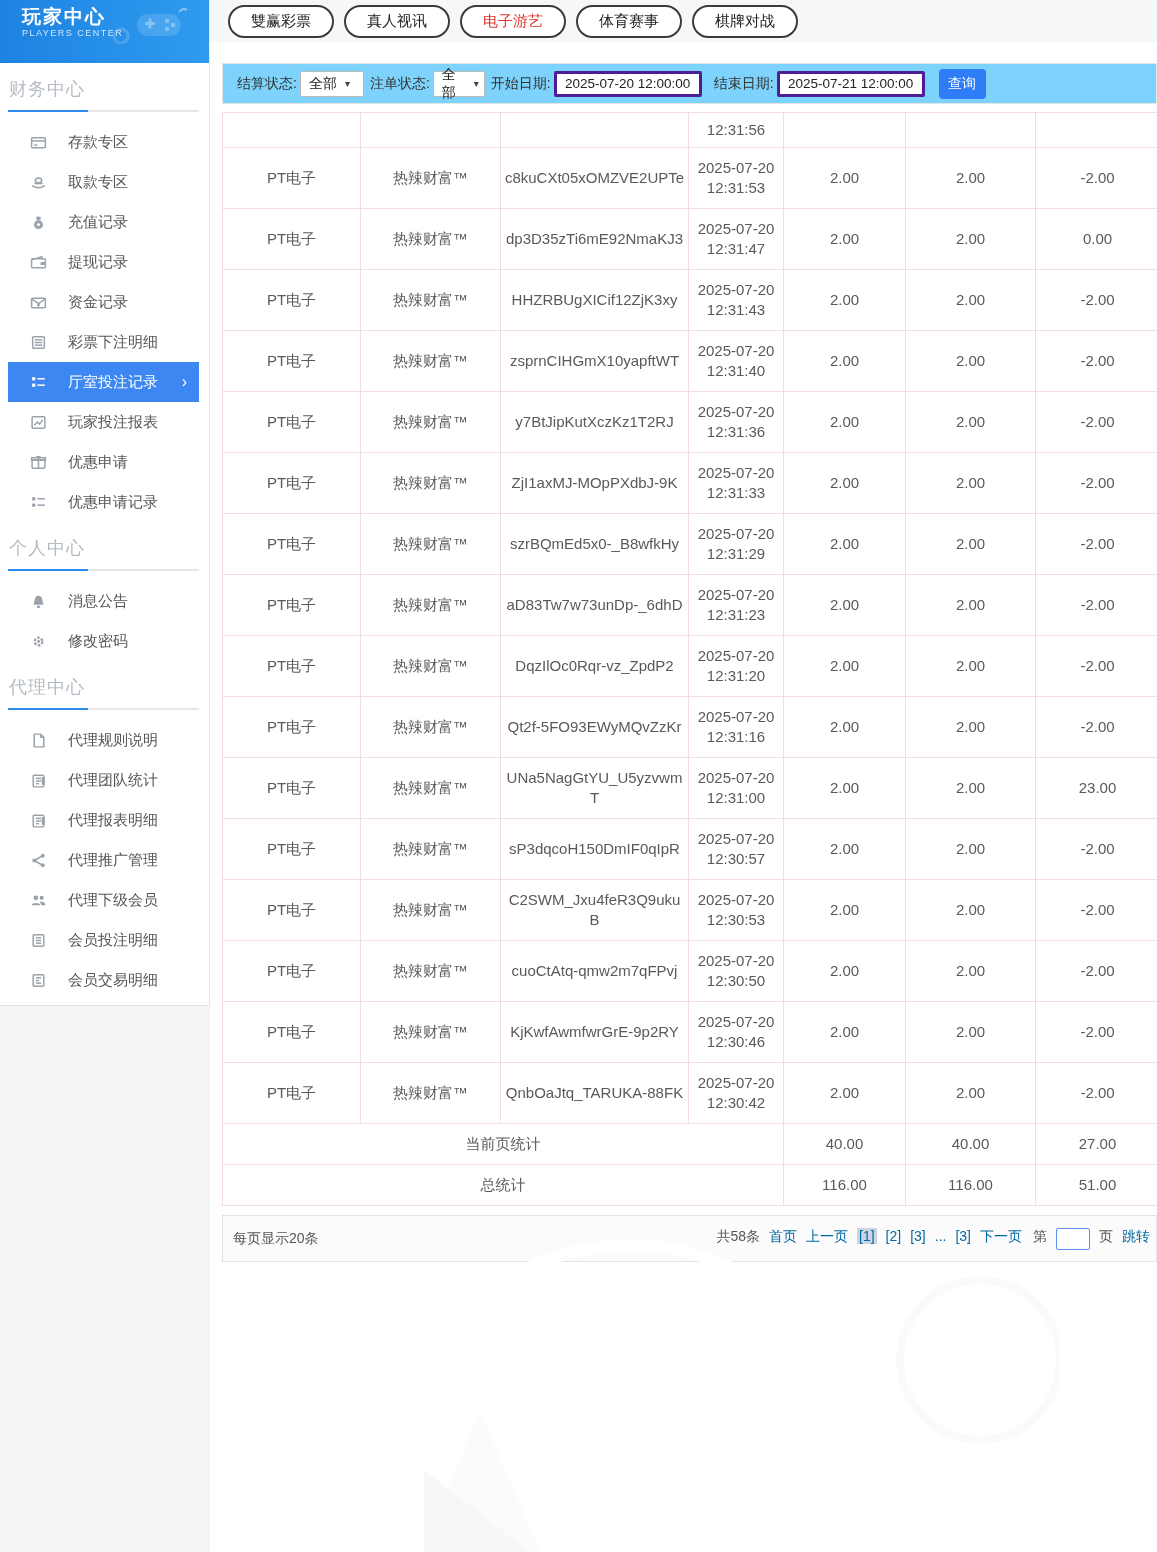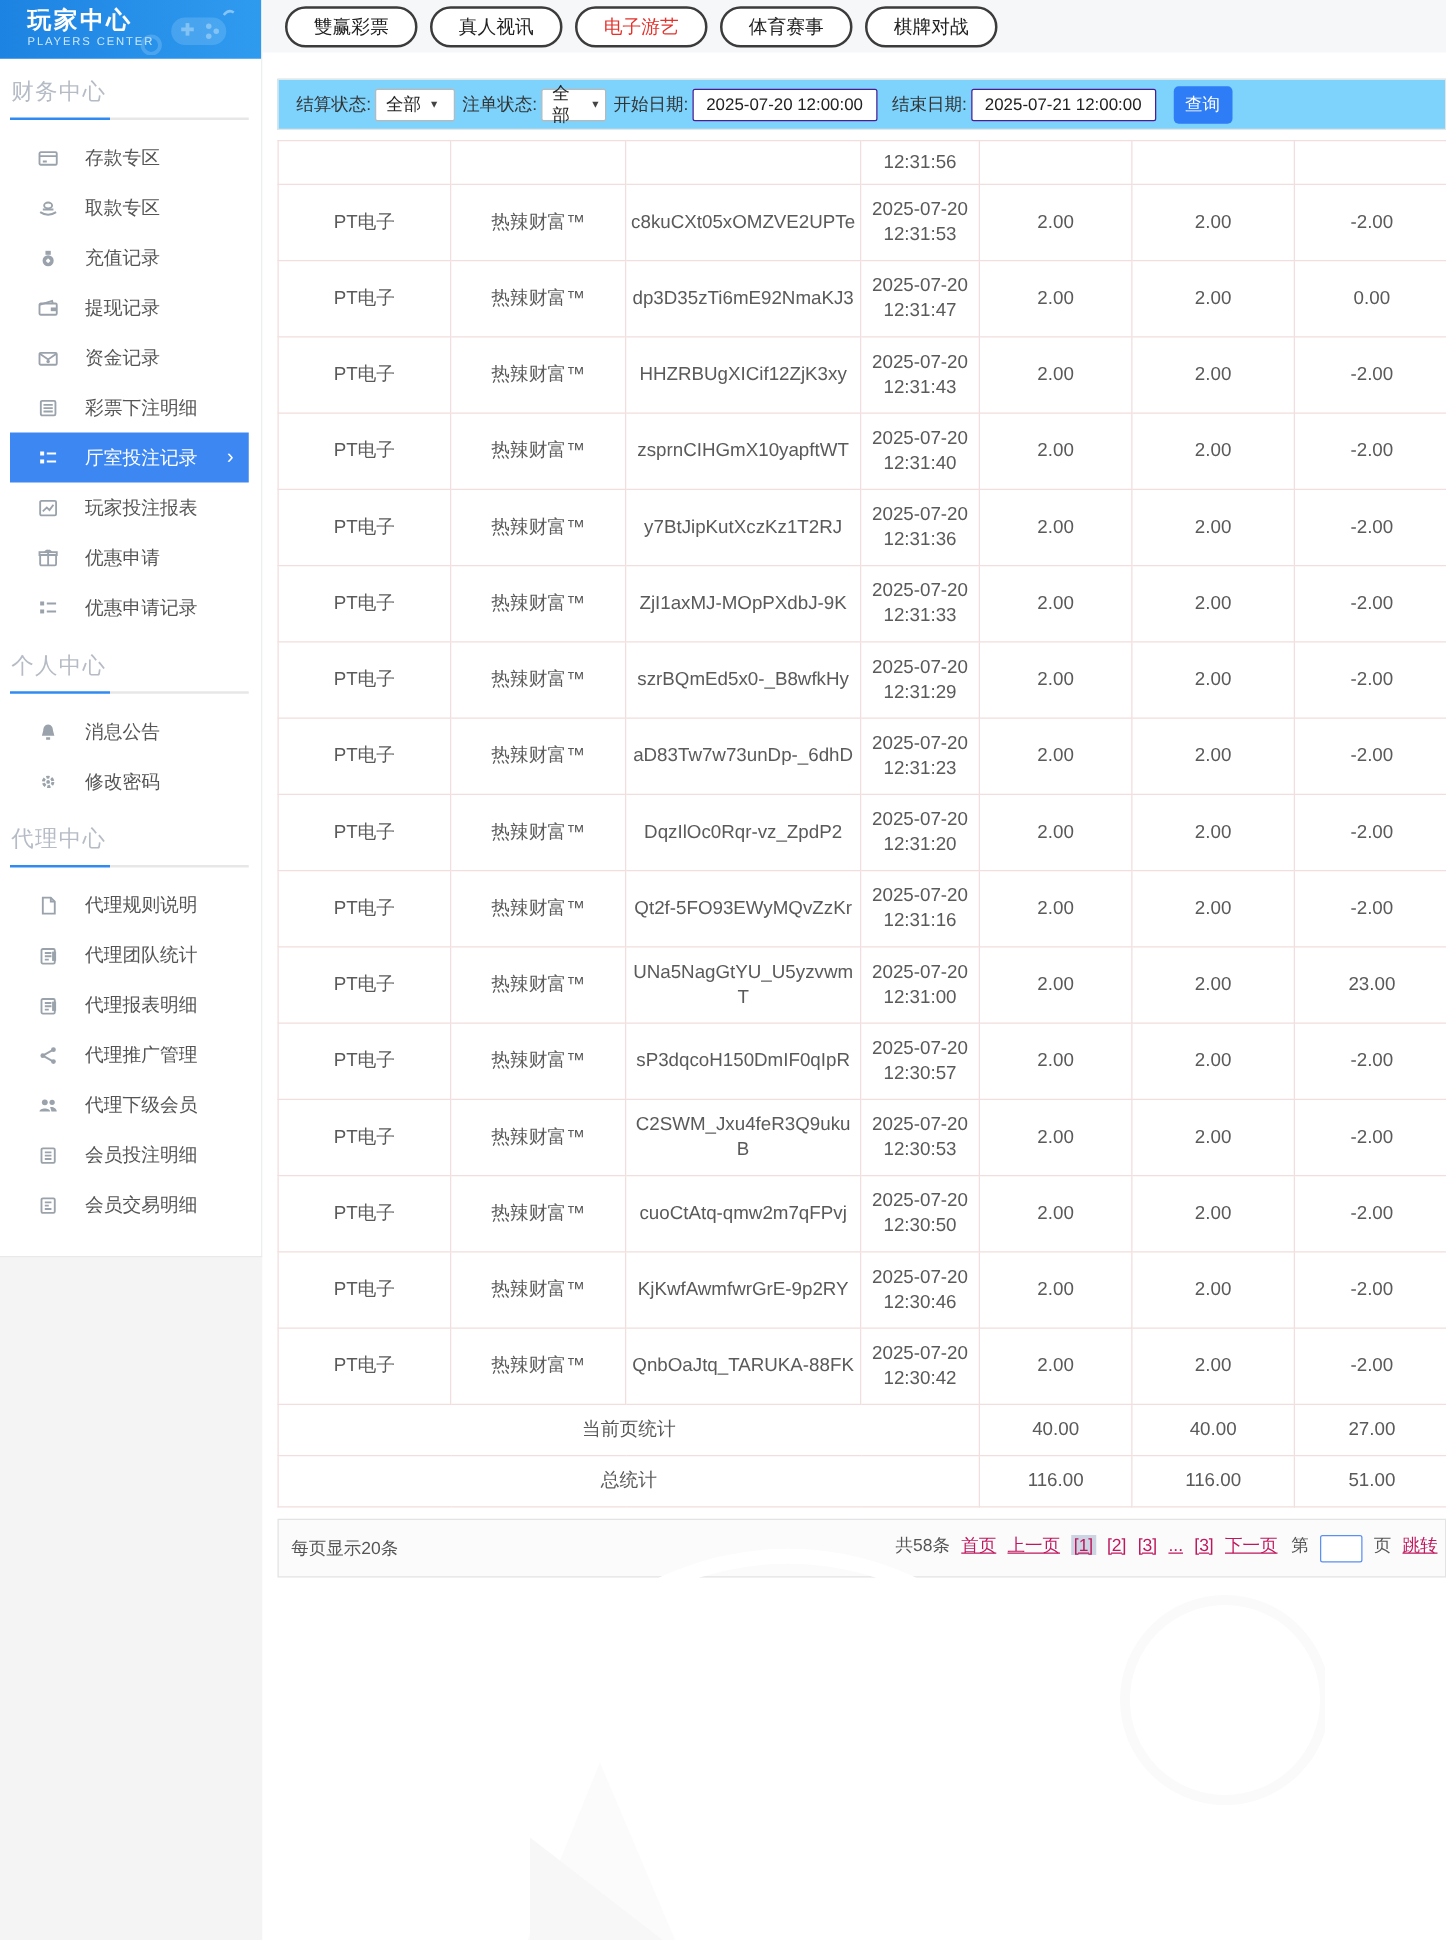--- a/index.html
+++ b/index.html
@@ -11,21 +11,21 @@
 
   
   .left-col { width:210px; flex:0 0 210px; display:flex; flex-direction:column; position:relative; }
   .sidebar {
     background:#fff; height:1006px; border-right:1px solid #e7e9eb;
     border-bottom:1px solid #e2e2e2; overflow:hidden;
   }
   .left-filler { flex:1; background:#f4f4f4; border-right:0; }
 
   .logo {
-    height:47px; background:linear-gradient(90deg,#1d83e2,#2f9bef);
+    height:63px; background:linear-gradient(90deg,#1d83e2,#2f9bef);
     position:relative; padding:6px 0 16px 22px; overflow:hidden;
   }
   .logo-title { color:#fff; font-size:19px; font-weight:bold; letter-spacing:2px; line-height:22px; }
   .logo-sub { color:#cfe8fb; font-size:9px; letter-spacing:1.5px; line-height:11px; }
   .gamepad { position:absolute; right:10px; top:4px; opacity:.55; }
 
   .section-title {
     font-size:18px; color:#b6bcc6; padding:14px 0 9px 9px; letter-spacing:1px;
   }
   .section-rule {
@@ -59,21 +59,21 @@
     border:1px solid #e5e5e5; display:flex; align-items:center;
     padding:0 8px; font-size:14px; color:#333;
   }
   .f-label { margin:0 3px 0 6px; white-space:nowrap; }
   .f-select {
     background:#fff; border:1px solid #b9b9b9; border-radius:2px; height:26px;
     display:flex; align-items:center; padding:0 5px 0 8px; cursor:pointer; color:#222;
   }
   .f-select .arr { margin-left:8px; font-size:10px; color:#444; }
   .f-input {
-    background:#fff; border:1px solid #4c1d95; border-radius:2px; height:26px;
+    background:#fff; border:3px solid #4c1d95; border-radius:2px; height:26px;
     width:148px; text-align:center; font-size:13.5px; color:#222;
     font-family:"Liberation Sans", sans-serif;
   }
   .search-btn {
     margin-left:14px; background:#2e7cf6; color:#fff; border:none; border-radius:4px;
     height:30px; width:47px; font-size:14px; cursor:pointer;
     font-family:"Liberation Sans", sans-serif;
   }
 
   
@@ -88,21 +88,21 @@
   tr.partial td { height:35px; vertical-align:middle; }
   tr.bet-row td { height:61px; }
   tr.stat-row td { height:41px; }
 
   
   .pagebar {
     margin:9px 0 0 12px; height:47px; border:1px solid #e3e3e3; background:#fbfbfb;
     display:flex; align-items:center; padding:0 6px 0 10px; font-size:14px; color:#555;
   }
   .pagebar .right { margin-left:auto; display:flex; align-items:flex-start; gap:9px; white-space:nowrap; }
-  .pg-link { color:#be185d; cursor:pointer;text-decoration:underline; }
+  .pg-link { color:#0369a1; cursor:pointer; }
   .pg-link.current { background:#ccd3e2; padding:0 2px; }
   .pg-plain { color:#555; }
   .jump-input {
     width:34px; height:22px; border:1px solid #5b8ff0; border-radius:2px;
     font-size:13px; text-align:center; font-family:"Liberation Sans",sans-serif;
   }
 
   
   .watermark { position:absolute; left:150px; top:1230px; pointer-events:none; }
 </style>

